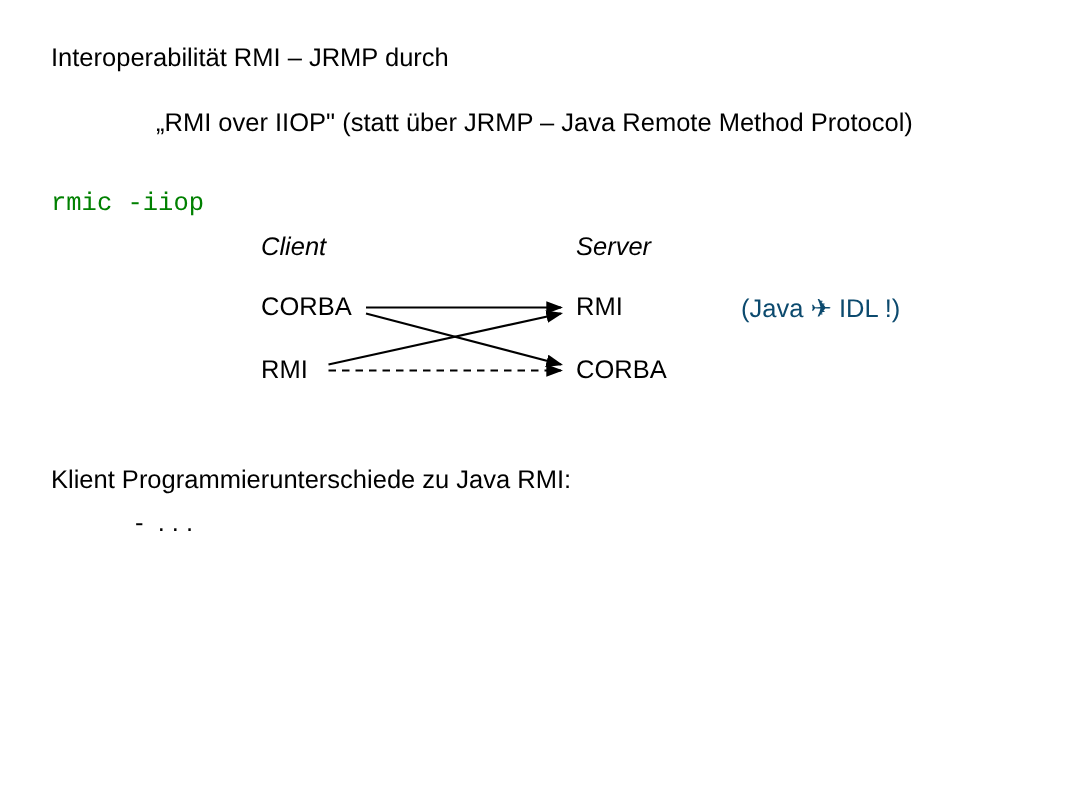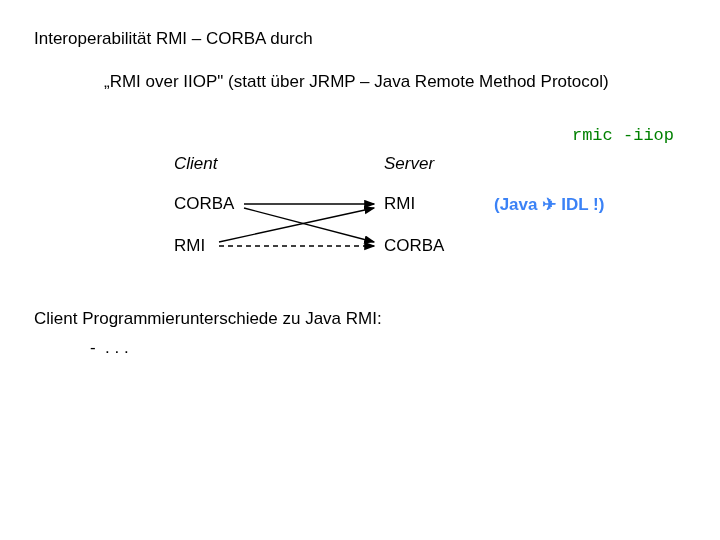--- a/index.html
+++ b/index.html
@@ -26,32 +26,32 @@
   }
   .indent1 { margin-left: 70px; }
   .gap-small { height: 14px; }
   .gap-med { height: 24px; }
   .code {
     font-family: "Courier New", Courier, monospace;
     color: #008000;
     white-space: pre;
   }
   .right-block {
-    text-align: right;
+    text-align: left;
     padding-right: 20px;
   }
   .diagram {
     position: relative;
     height: 130px;
     margin-top: 0;
     margin-bottom: 10px;
   }
   .dlabel { position: absolute; }
   .italic { font-style: italic; }
-  .note-red { color: #3b82f6; font-weight: bold; }
+  .note-red { color: #0c4a6e; }
   .wing { font-family: "Times New Roman", serif; }
   svg.arrows {
     position: absolute;
     left: 0; top: 0;
     width: 660px; height: 130px;
     overflow: visible;
   }
   ul.bullets {
     list-style: none;
     padding: 0;
@@ -63,21 +63,21 @@
   }
   ul.bullets li::before {
     content: "-\00a0\00a0";
   }
 </style>
 </head>
 <body>
 
 <div class="content">
 
-  <div class="line">Interoperabilität  RMI – CORBA durch</div>
+  <div class="line">Interoperabilität  RMI – JRMP durch</div>
 
   <div class="gap-small"></div>
 
   <div class="line indent1">„RMI over IIOP"  (statt über JRMP – Java Remote Method Protocol)</div>
 
   <div class="gap-med"></div>
 
   <div class="line right-block">
     <span class="code">rmic -iiop</span>
   </div>
@@ -109,19 +109,19 @@
       <line x1="210" y1="54" x2="340" y2="88" stroke="#000" stroke-width="1.4" marker-end="url(#ah)"></line>
 
       <line x1="185" y1="88" x2="340" y2="54" stroke="#000" stroke-width="1.4" marker-end="url(#ah)"></line>
 
       <line x1="185" y1="92" x2="340" y2="92" stroke="#000" stroke-width="1.4" stroke-dasharray="5,4" marker-end="url(#ah)"></line>
     </svg>
   </div>
 
   <div class="gap-small"></div>
 
-  <div class="line">Client Programmierunterschiede zu Java RMI:</div>
+  <div class="line">Klient Programmierunterschiede zu Java RMI:</div>
 
   <ul class="bullets">
     <li>. . .</li>
   </ul>
 
 </div>
 
 </body></html>

